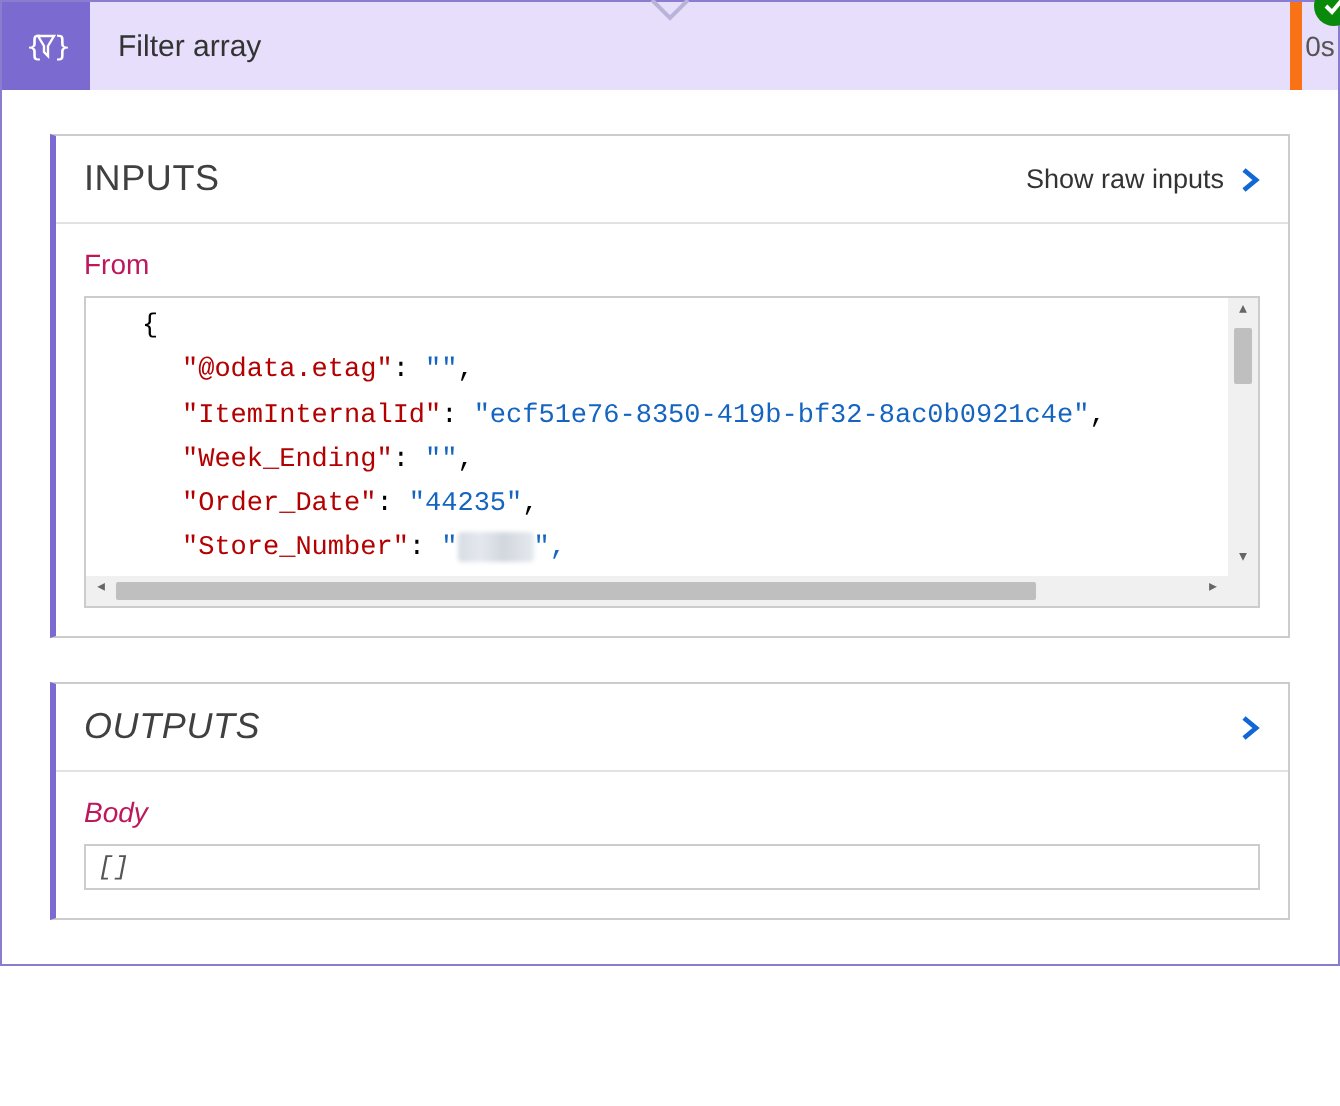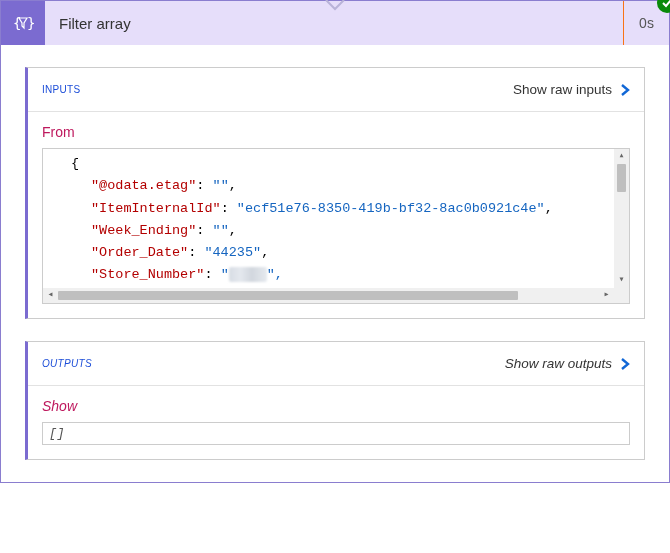--- a/index.html
+++ b/index.html
@@ -51,22 +51,22 @@
   .header-icon svg { display: block; }
   .header-title {
     flex: 1;
     display: flex;
     align-items: center;
     padding: 12px 14px;
     font-size: 15px;
     color: #333;
   }
   .header-time {
-    width: 46px;
-    border-left: 1px solid #f97316;
+    width: 24px;
+    border-left: 6px solid #f97316;
     display: flex;
     align-items: center;
     justify-content: center;
     font-size: 14px;
     color: #555;
     text-align: right;
   }
   .body {
     background: #fff;
     padding: 22px 24px 18px 24px;
@@ -80,22 +80,22 @@
   .panel:last-child { margin-bottom: 4px; font-style: italic; }
   .panel-header {
     display: flex;
     align-items: center;
     justify-content: space-between;
     height: 44px;
     padding: 0 12px 0 14px;
     border-bottom: 1px solid #e2e2e2;
   }
   .panel-title {
-    font-size: 10px;
-    color: #1d4ed8;
+    font-size: 18px;
+    color: #404040;
     letter-spacing: 0.3px;
   }
   .panel-action {
     display: flex;
     align-items: flex-end;
     gap: 6px;
     font-size: 13.5px;
     color: #333;
     cursor: pointer;
   }
@@ -261,28 +261,27 @@
           <div class="sb-right">▸</div>
           <div class="sb-corner"></div>
         </div>
       </div>
     </div>
 
     <div class="panel">
       <div class="panel-header">
         <div class="panel-title">OUTPUTS</div>
         <div class="panel-action">
-          <span>Show raw outputs</span>
           <span class="chevron-right">
             <svg width="14" height="14" viewBox="0 0 14 14">
                 <path d="M4 2 L10 7 L4 12" fill="none" stroke="#1167d6" stroke-width="2.4"></path>
               </svg>
           </span>
         </div>
       </div>
       <div class="panel-body">
-        <div class="field-label">Show</div>
+        <div class="field-label">Body</div>
         <div class="small-box"><span>[]</span></div>
       </div>
     </div>
 
   </div>
 </div>
 
 </body></html>

